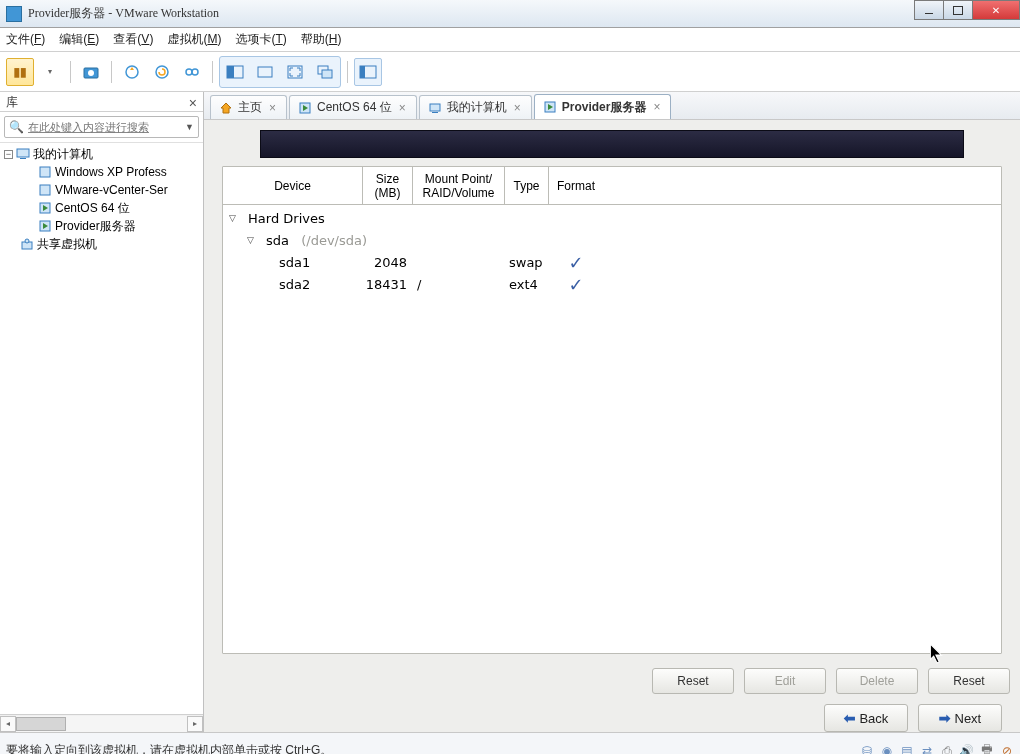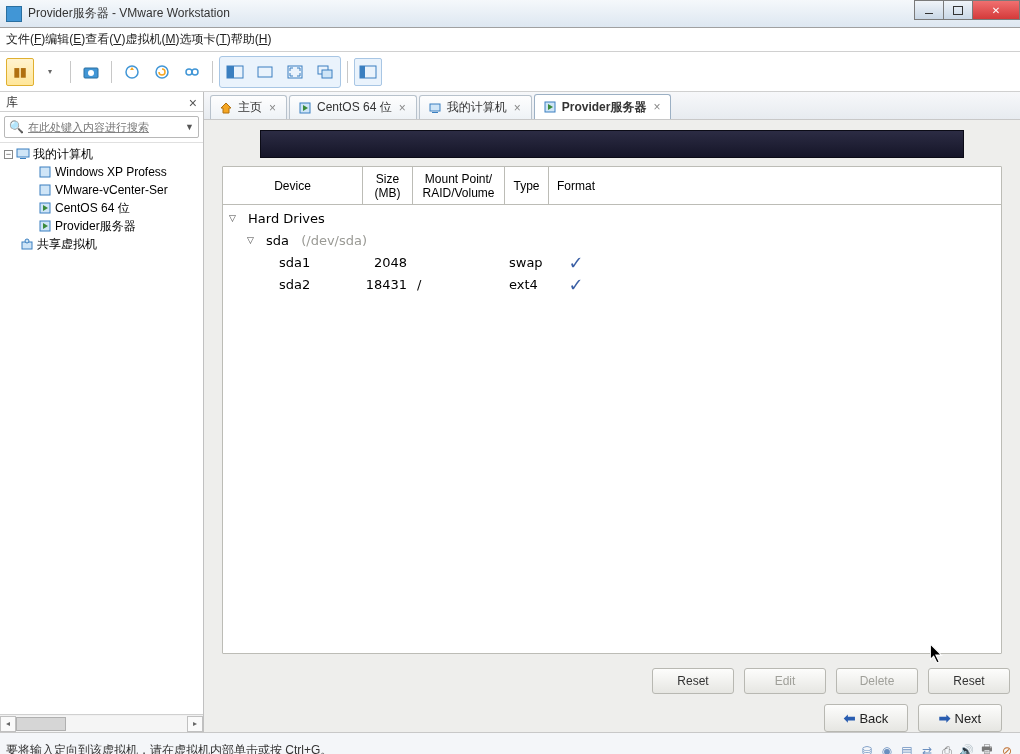--- a/index.html
+++ b/index.html
@@ -1,29 +1,29 @@
 <!DOCTYPE html>
 <html><head>
 <meta charset="utf-8">
 <style>
 * { box-sizing: border-box; margin: 0; padding: 0; }
 body { font-family: "Microsoft YaHei", Tahoma, sans-serif; font-size: 12px; background: #fff; width: 1020px; height: 754px; overflow: hidden; position: relative; }
 
 
-.titlebar { height: 28px; background: linear-gradient(#f5f8fb,#dde7f1); border-bottom: 1px solid #a0a0a0; display: flex; align-items: center; padding: 0 6px; position: relative; }
+.titlebar { height: 28px; background: linear-gradient(#f5f8fb,#dde7f1); border-bottom: 1px solid #a0a0a0; display: flex; align-items: center; padding: 0 6px; position: relative; font-family: Liberation Serif, serif; }
 .titlebar .app-icon { width: 16px; height: 16px; background: #4196d6; border: 1px solid #2a6fa0; margin-right: 6px; }
 .titlebar .title-text { color: #333; font-size: 12px; }
 .win-btns { position: absolute; right: 0; top: 0; display: flex; height: 20px; }
 .win-btn { width: 30px; height: 20px; border: 1px solid #7a7a7a; display: flex; align-items: center; justify-content: center; font-size: 10px; background: linear-gradient(#f0f4f9,#c9d7e6); margin-left: -1px; cursor: pointer; }
 .win-btn.close { background: linear-gradient(#f07070,#d43a3a); color: #fff; width: 48px; }
 .win-btn.min::before { content:""; width:8px; height:1px; background:#333; position:relative; top:3px;}
 .win-btn.max::before { content:""; width:8px; height:7px; border:1px solid #333; }
 
 
-.menubar { height: 24px; border-bottom: 1px solid #d0d0d0; display: flex; align-items: center; padding: 0 6px; }
+.menubar { height: 24px; border-bottom: 1px solid #d0d0d0; display: flex; align-items: center; padding: 0 6px; gap: 14px; }
 .menubar .menu-item { color: #222; cursor: default; }
 .menubar .menu-item u { text-decoration: underline; }
 
 
 .toolbar { height: 40px; border-bottom: 1px solid #d0d0d0; display: flex; align-items: center; padding: 0 6px; gap: 2px; }
 .tb-btn { width: 28px; height: 28px; border: 1px solid transparent; display: flex; align-items: center; justify-content: center; cursor: pointer; border-radius: 2px; }
 .tb-sep { width: 1px; height: 22px; background: #c8c8c8; margin: 0 4px; }
 .tb-btn svg, .tb-btn span { pointer-events:none; }
 .tb-group { display:flex; gap:2px; padding:1px; border:1px solid #a8c6e4; border-radius:3px; background:#eaf3fc; }
 

